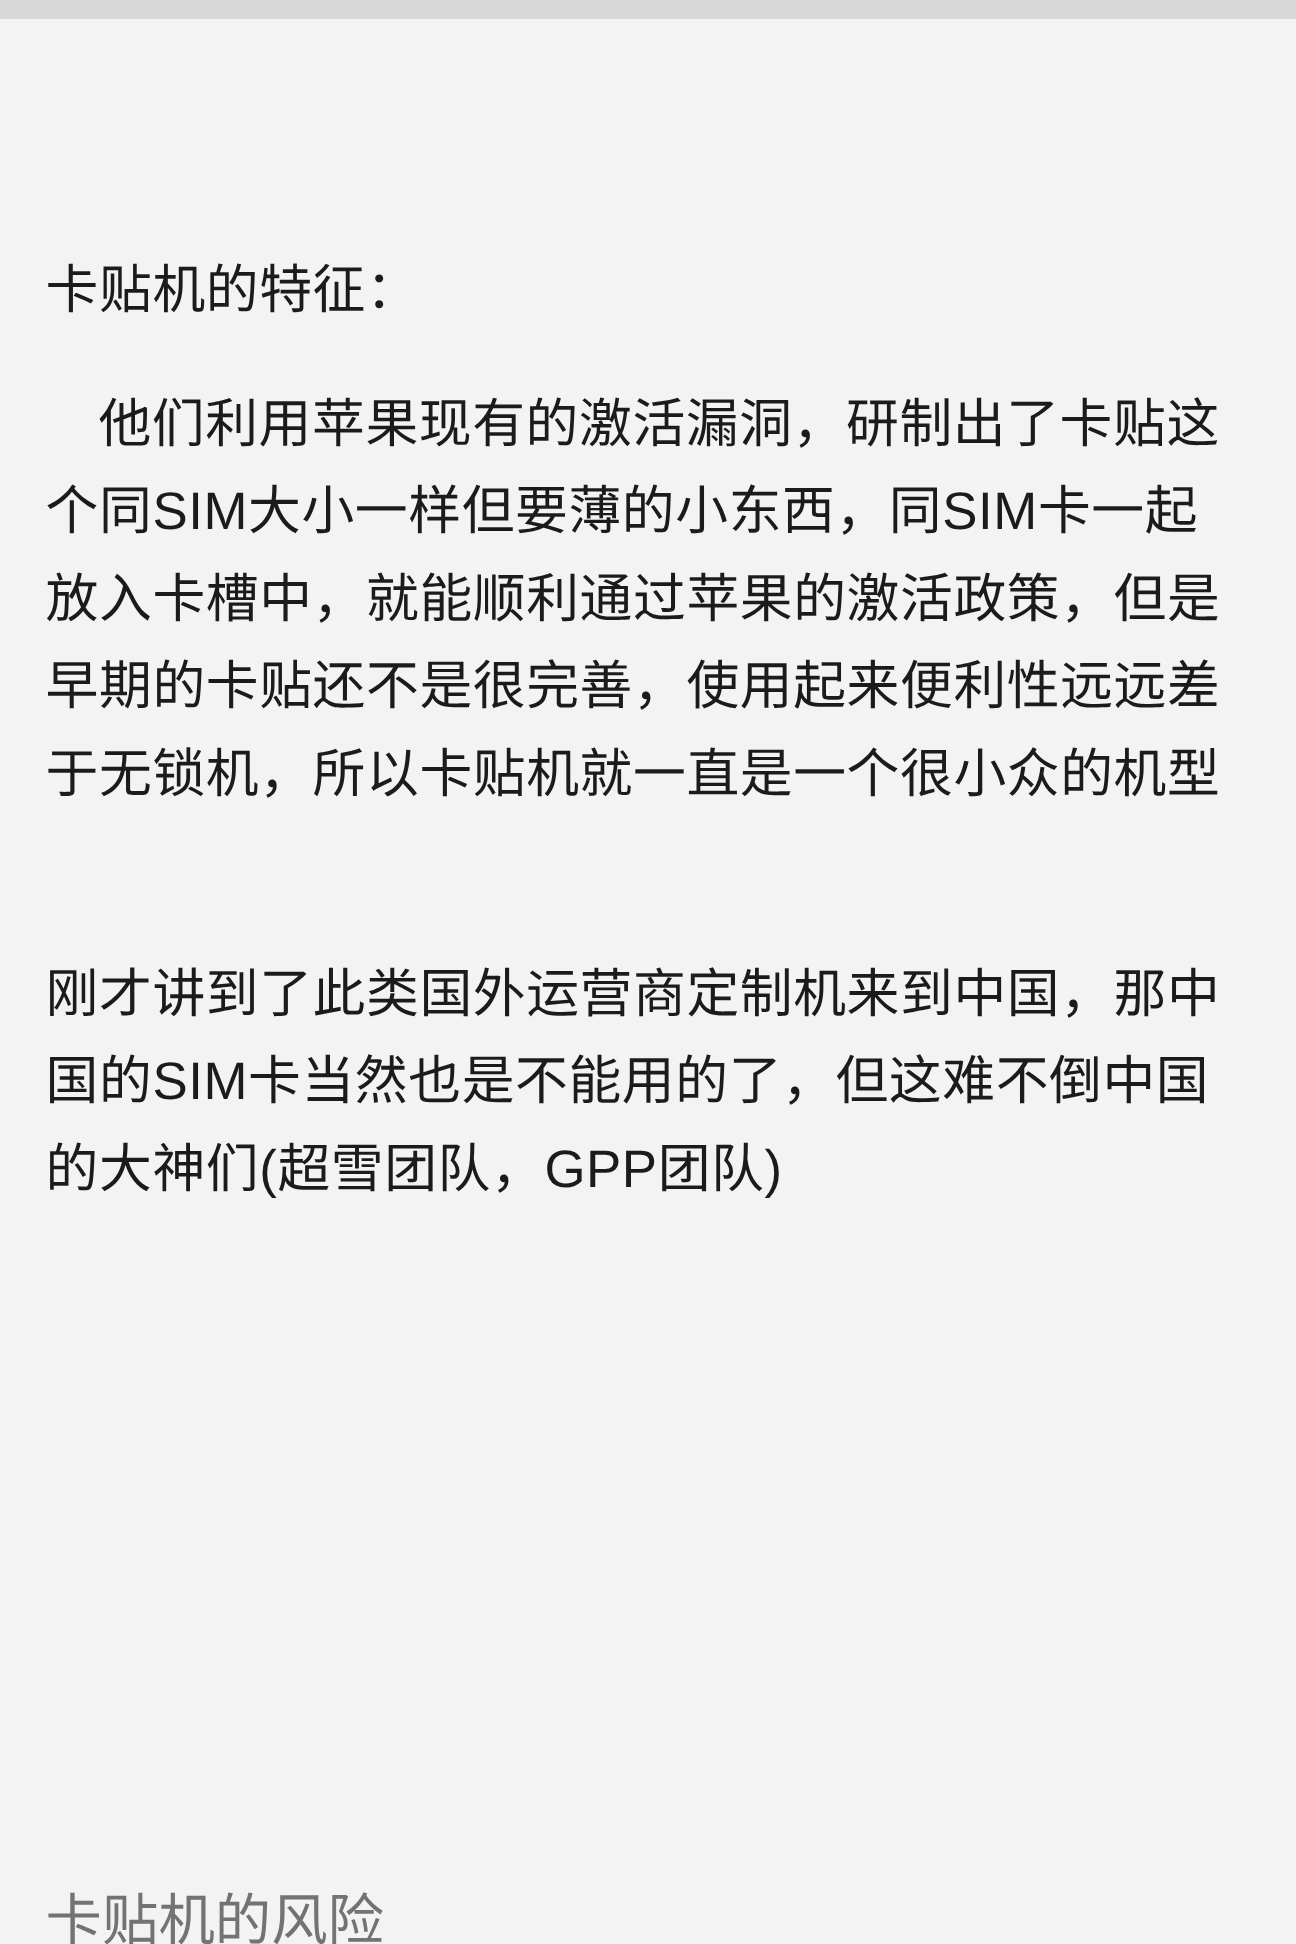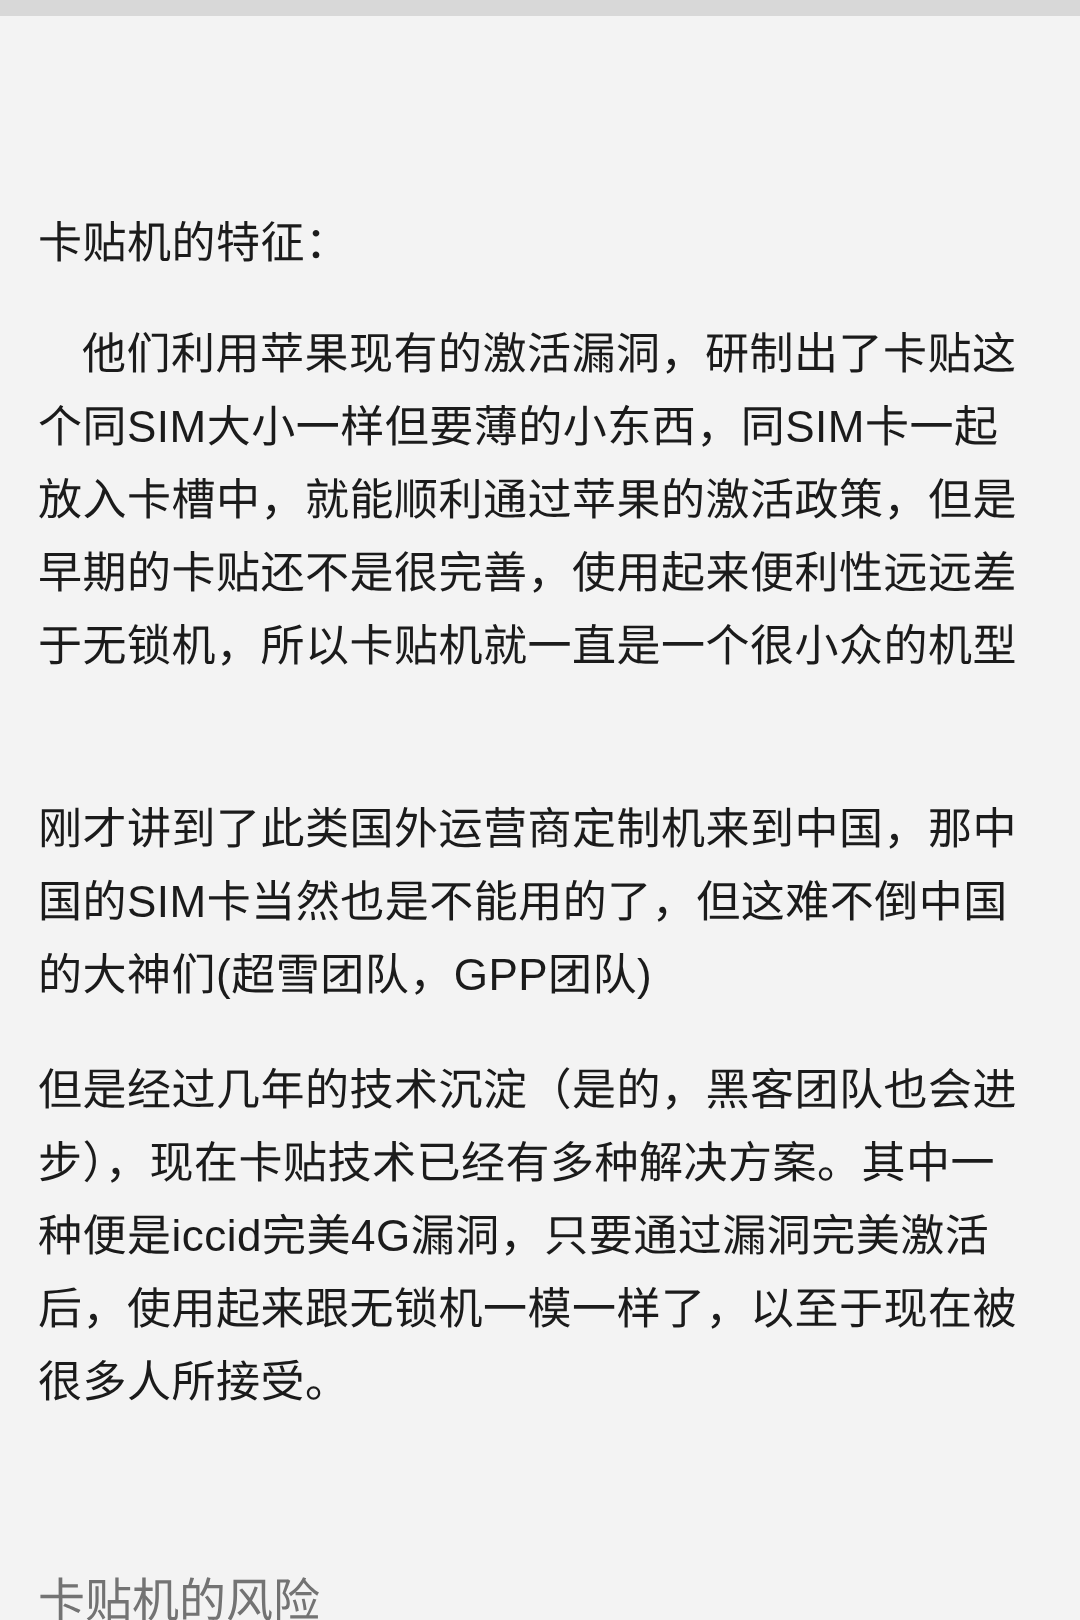--- a/index.html
+++ b/index.html
@@ -83,20 +83,19 @@
 <div class="page">
   <div class="sheet">
 
     <div class="content">
       <p class="para tight">卡贴机的特征：</p>
 
       <p class="para indent gap-large">他们利用苹果现有的激活漏洞，研制出了卡贴这个同SIM大小一样但要薄的小东西，同SIM卡一起放入卡槽中，就能顺利通过苹果的激活政策，但是早期的卡贴还不是很完善，使用起来便利性远远差于无锁机，所以卡贴机就一直是一个很小众的机型</p>
 
       <p class="para">刚才讲到了此类国外运营商定制机来到中国，那中国的SIM卡当然也是不能用的了，但这难不倒中国的大神们(超雪团队，GPP团队)</p>
 
-      <p class="para">但是经过几年的技术沉淀（是的，黑客团队也会进步），现在卡贴技术已经有多种解决方案。其中一种便是iccid完美4G漏洞，只要通过漏洞完美激活后，使用起来跟无锁机一模一样了，以至于现在被很多人所接受。</p>
     </div>
 
     <div class="cut-line">卡贴机的风险</div>
 
 
   </div>
 </div>
 
 </body></html>

